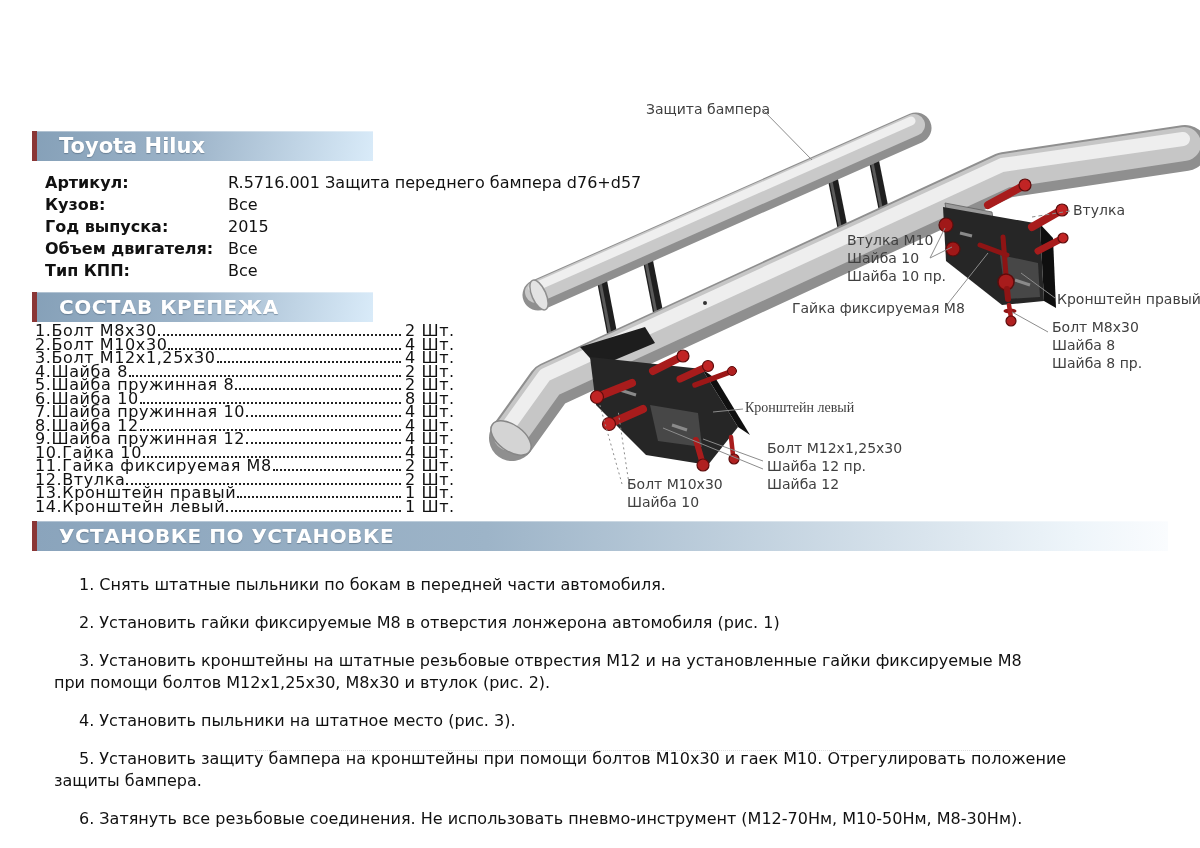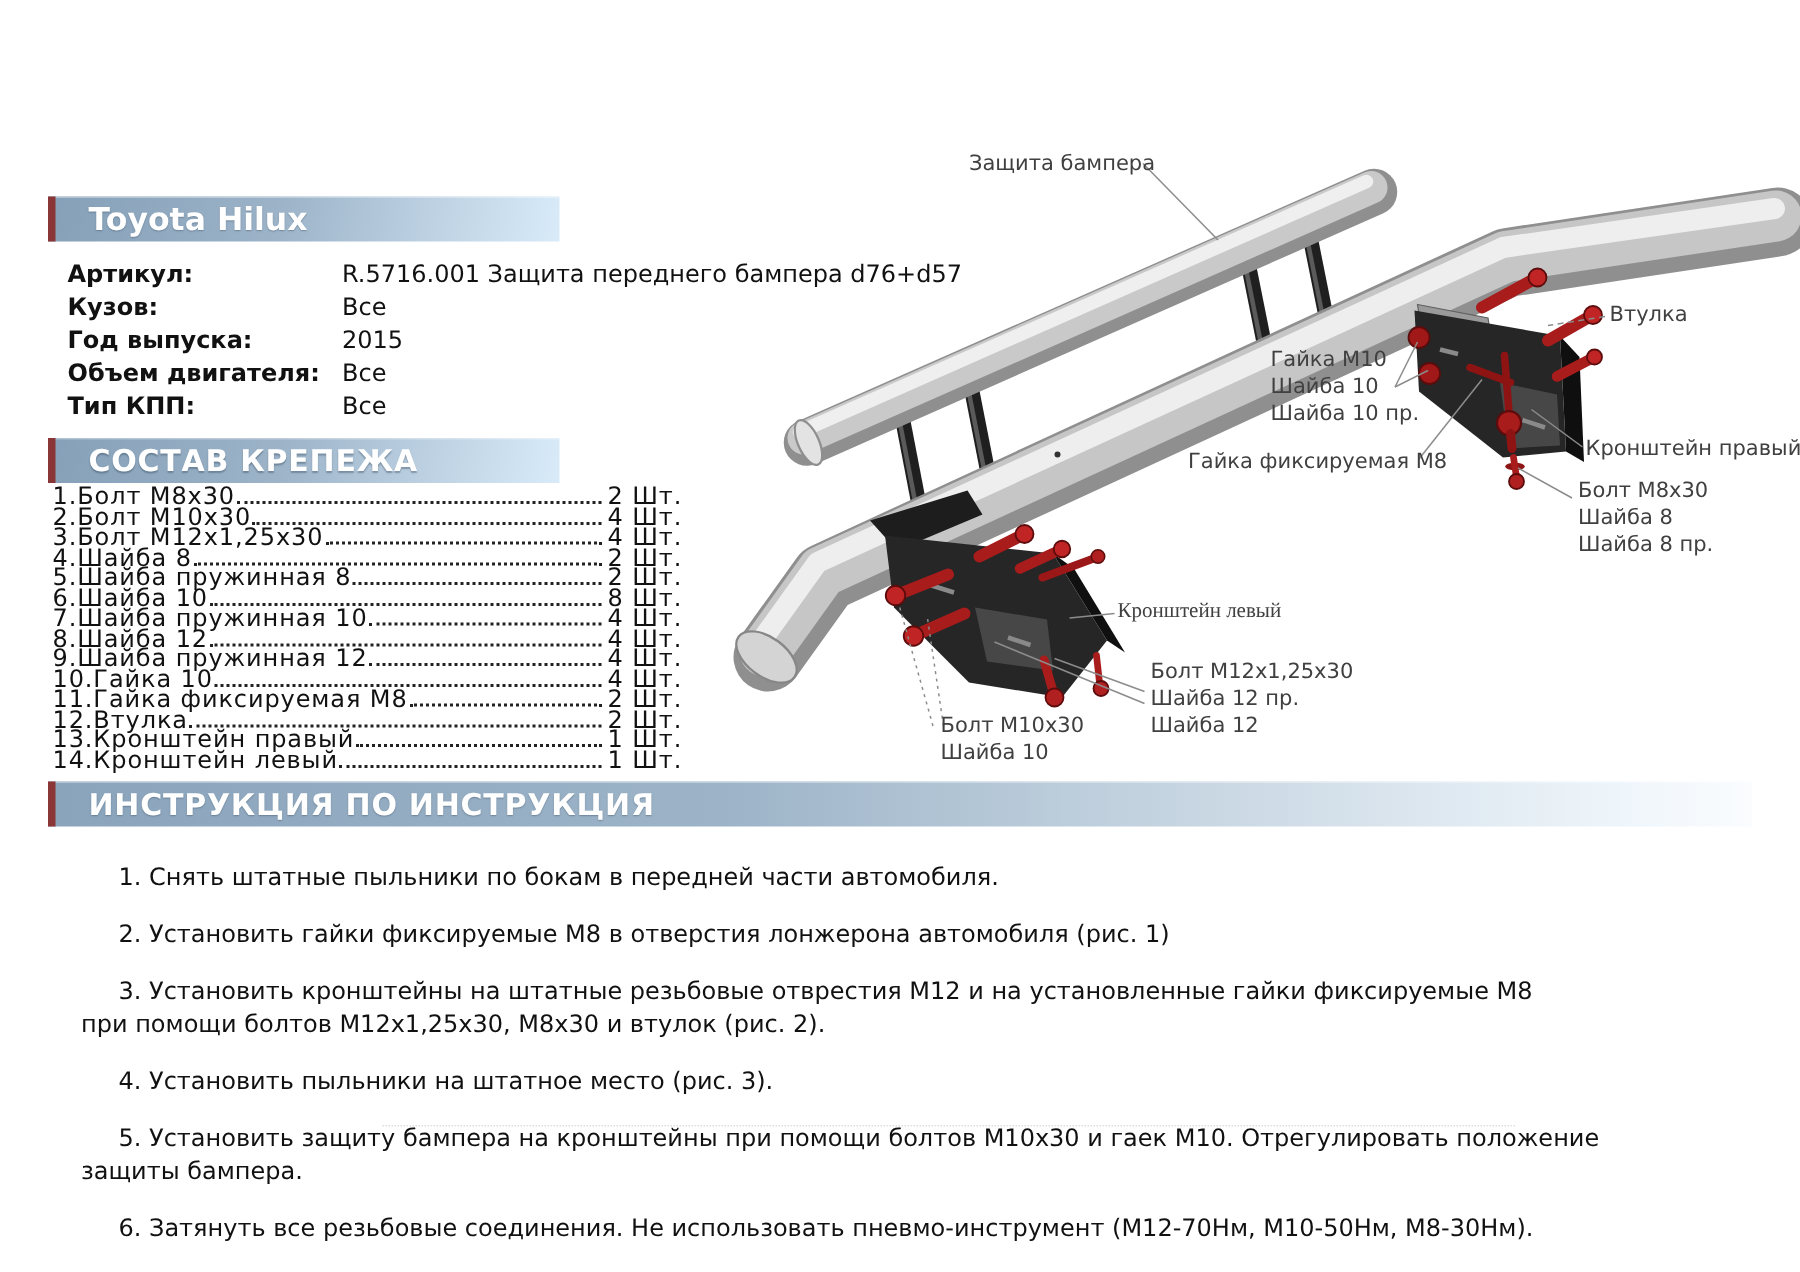--- a/index.html
+++ b/index.html
@@ -177,21 +177,21 @@
 
       <div class="pl-row">
         <span class="pl-name">14.Кронштейн левый</span>
         <span class="pl-dots"></span>
         <span class="pl-qty">1 Шт.</span>
       </div>
     </div>
 
   <div class="bar bar-lg" id="bar-instr">
     <div class="red-strip"></div>
-    <div class="bar-title">ИНСТРУКЦИЯ ПО ИНСТРУКЦИЯ</div>
+    <div class="bar-title">УСТАНОВКЕ ПО УСТАНОВКЕ</div>
   </div>
 
   <div id="steps">
 
       <p class="step">1. Снять штатные пыльники по бокам в передней части автомобиля.</p>
 
       <p class="step">2. Установить гайки фиксируемые М8 в отверстия лонжерона автомобиля (рис. 1)</p>
 
       <p class="step">3. Установить кронштейны на штатные резьбовые отврестия М12 и на установленные гайки фиксируемые М8
 при помощи болтов М12х1,25х30, М8х30 и втулок (рис. 2).</p>
@@ -298,21 +298,21 @@
         <line x1="323" y1="386" x2="263" y2="364"></line>
         <line x1="323" y1="394" x2="223" y2="353"></line>
         <line x1="182" y1="409" x2="159" y2="327" stroke-dasharray="2,3"></line>
         <line x1="189" y1="409" x2="178" y2="335" stroke-dasharray="2,3"></line>
       </g>
     </svg>
 
     <div class="dlabel" id="dl-bumper">Защита бампера</div>
     <div class="dlabel" id="dl-vtulka">Втулка</div>
     <div class="dlabel" id="dl-m10-block">
-      <div>Гайка М10</div>
+      <div>Втулка М10</div>
       <div>Шайба 10</div>
       <div>Шайба 10 пр.</div>
     </div>
     <div class="dlabel" id="dl-fix-m8">Гайка фиксируемая М8</div>
     <div class="dlabel" id="dl-kron-prav">Кронштейн правый</div>
     <div class="dlabel" id="dl-bolt-m8-block">
       <div>Болт М8х30</div>
       <div>Шайба 8</div>
       <div>Шайба 8 пр.</div>
     </div>

